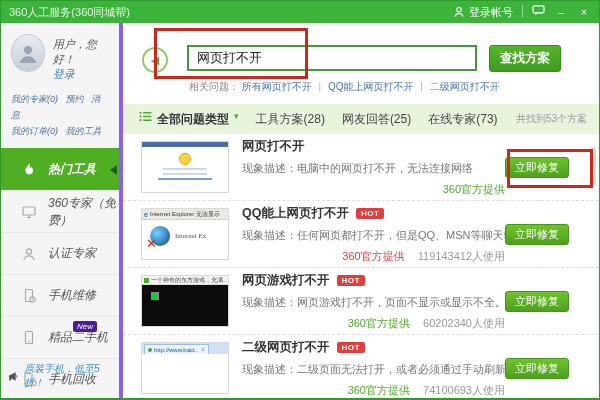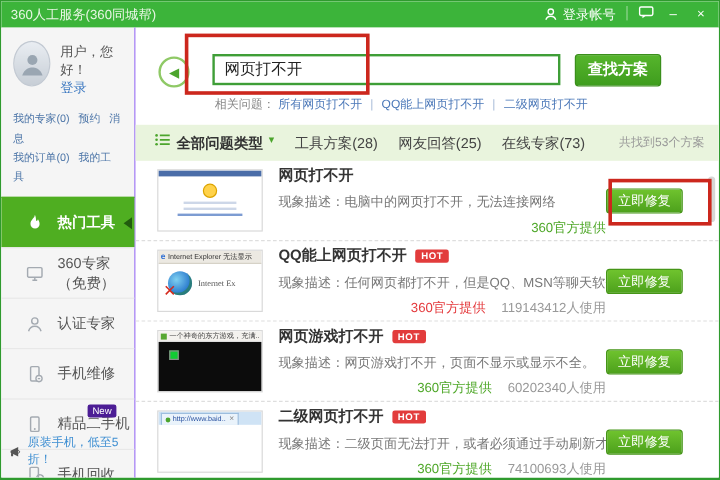--- a/index.html
+++ b/index.html
@@ -12,21 +12,21 @@
   .titlebar { height:22px; background:#3cb43a; display:flex; align-items:center; padding:0 8px; }
   .titlebar .title { font-size:11px; color:#e8f6e4; }
   .titlebar .right { margin-left:auto; display:flex; align-items:flex-start; gap:9px; color:#fff; }
   .login-entry { display:flex; align-items:center; gap:4px; font-size:11px; color:#fff; cursor:pointer; }
   .tb-divider { width:1px; height:12px; background:rgba(255,255,255,.45); }
   .tb-btn { font-size:11px; color:#fff; width:14px; text-align:center; cursor:pointer; line-height:14px; }
   .icon-svg { display:block; }
 
   
   .body { display:flex; height:376px; }
-  .sidebar { width:112px; background:#f5f5f5; border-right:1px solid #8b5cf6; position:relative; flex:none; }
+  .sidebar { width:122px; background:#f5f5f5; border-right:4px solid #8b5cf6; position:relative; flex:none;font-style:italic; }
   .main { flex:1; background:#fff; position:relative; }
 
   
   .user-card { padding:11px 8px 6px 10px; }
   .user-top { display:flex; gap:8px; }
   .avatar { width:38px; height:38px; border-radius:50%; background:linear-gradient(#e9edf2,#c7ced6);
             border:1px solid #c2c9d2; display:flex; align-items:center; justify-content:center; }
   .greet { font-size:11px; color:#555; padding-top:3px; line-height:15px; }
   .login-link { font-size:11px; color:#3a77c0; cursor:pointer; }
   .user-links { margin-top:9px; font-size:9px; color:#4d76a8; line-height:16px; }

